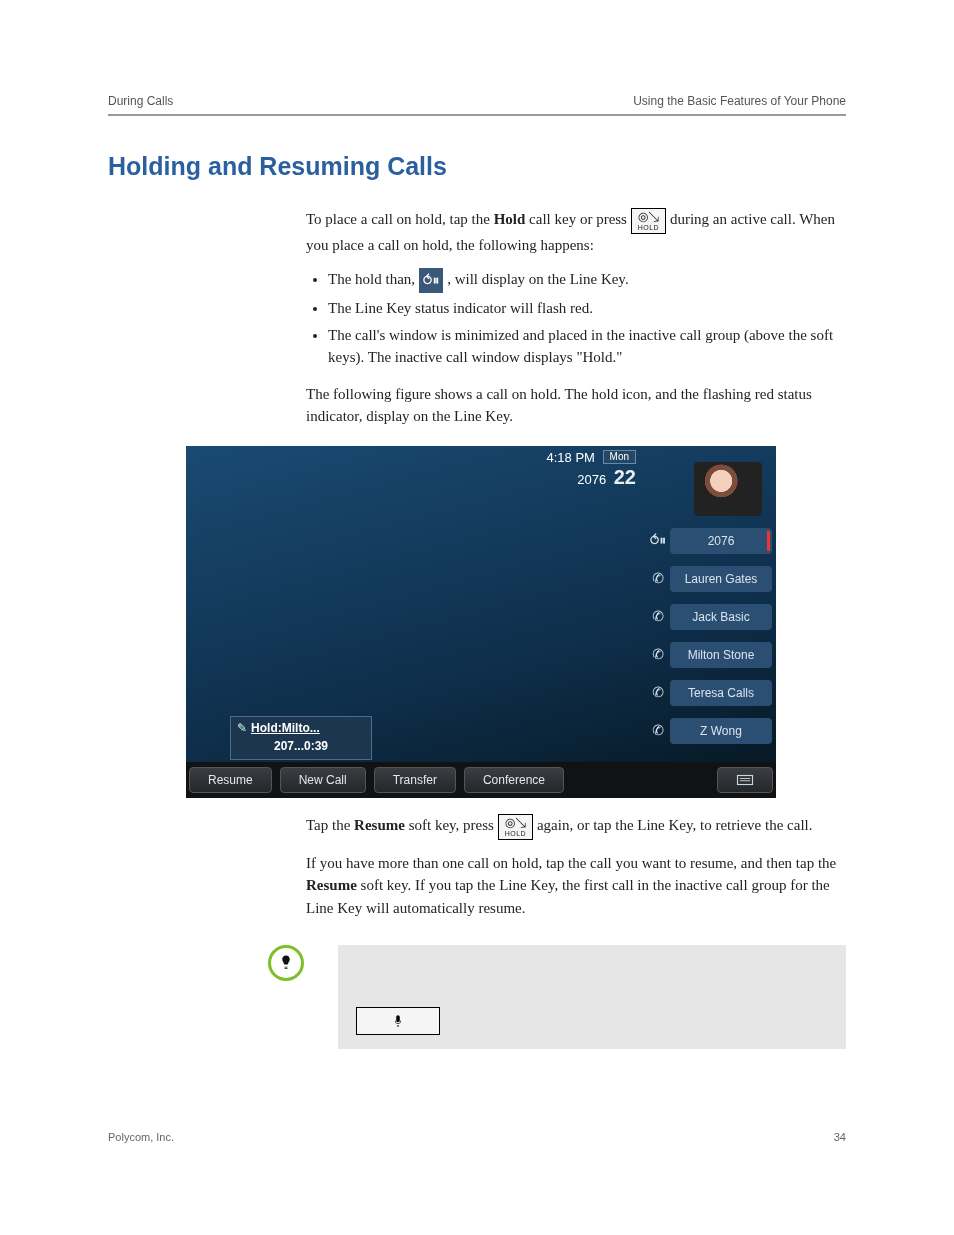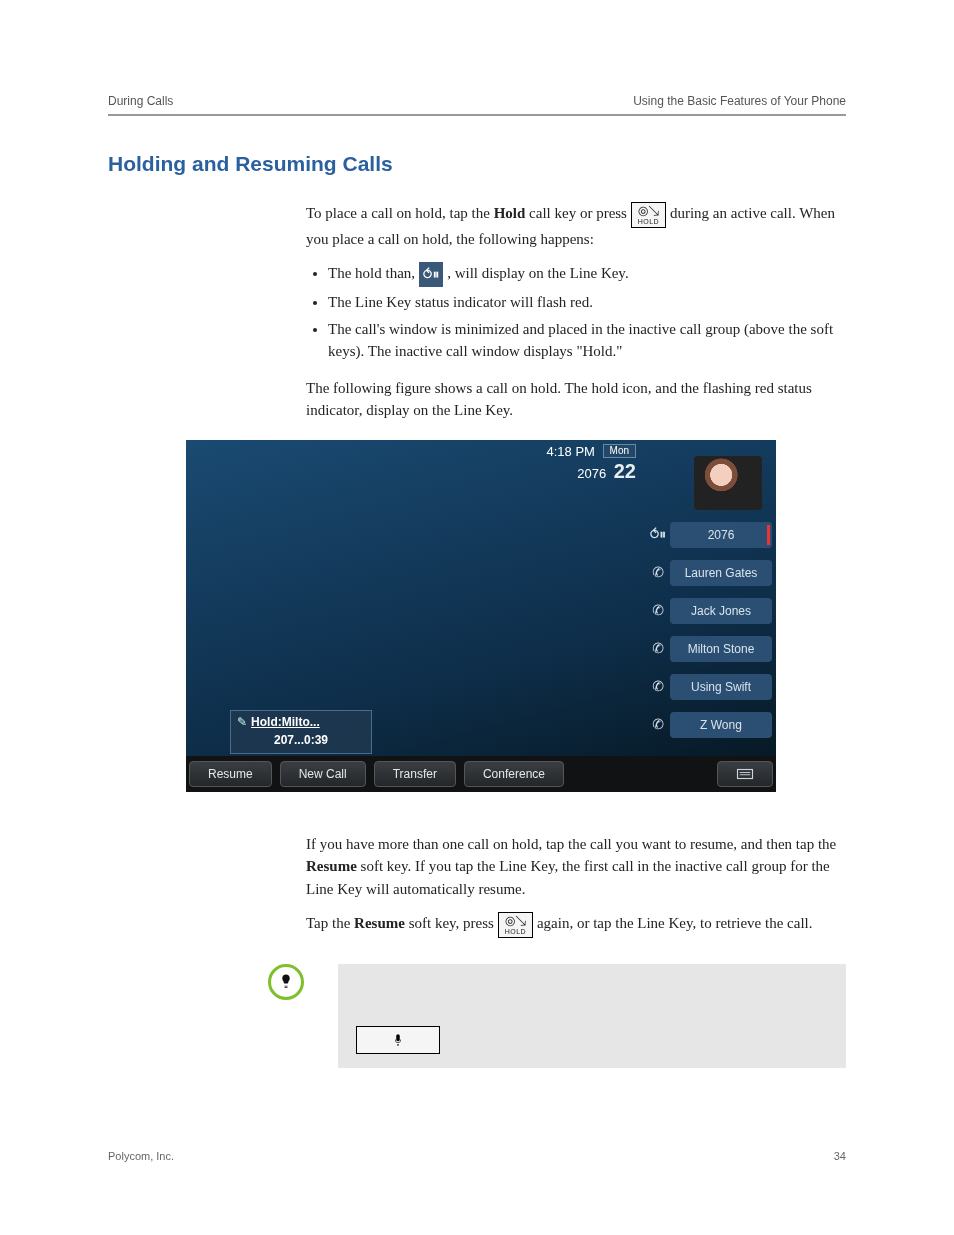--- a/index.html
+++ b/index.html
@@ -20,21 +20,21 @@
     justify-content: space-between;
     font-family: Arial, Helvetica, sans-serif;
     font-size: 12px;
     color: #555;
     border-bottom: 2px solid #999;
     padding-bottom: 4px;
     margin-bottom: 32px;
   }
   h1.section {
     font-family: Arial, Helvetica, sans-serif;
-    font-size: 21px;
+    font-size: 25px;
     font-weight: bold;
     color: #2a5fa0;
     margin: 0 0 22px 0;
   }
   .content-block {
     margin-left: 198px;
   }
   .content-block p { margin: 0 0 12px 0; }
   ul.bul { margin: 2px 0 14px 0; padding-left: 22px; }
   ul.bul li { margin-bottom: 4px; }
@@ -55,21 +55,21 @@
     vertical-align: middle;
     background: #3a5978;
     color: #fff;
     font-size: 14px;
     padding: 2px 4px;
   }
   b { font-weight: bold; }
 
   
   .fig {
-    margin: 18px 0 41px 78px;
+    margin: 18px 0 16px 78px;
     width: 590px;
     height: 352px;
     background: linear-gradient(165deg, #1a4a72 0%, #0e2e4a 60%, #05151e 100%);
     color: #fff;
     font-family: Arial, Helvetica, sans-serif;
     position: relative;
     overflow: hidden;
     box-sizing: border-box;
   }
   .status-hdr {
@@ -268,33 +268,33 @@
       </div>
       <div class="linekey">
         <span class="lk-icon">✆</span>
         <span class="lk-pill">
             <span>Lauren Gates</span>
           </span>
       </div>
       <div class="linekey">
         <span class="lk-icon">✆</span>
         <span class="lk-pill">
-            <span>Jack Jones</span>
+            <span>Jack Basic</span>
           </span>
       </div>
       <div class="linekey">
         <span class="lk-icon">✆</span>
         <span class="lk-pill">
             <span>Milton Stone</span>
           </span>
       </div>
       <div class="linekey">
         <span class="lk-icon">✆</span>
         <span class="lk-pill">
-            <span>Using Swift</span>
+            <span>Teresa Calls</span>
           </span>
       </div>
       <div class="linekey">
         <span class="lk-icon">✆</span>
         <span class="lk-pill">
             <span>Z Wong</span>
           </span>
       </div>
     </div>
 
@@ -317,30 +317,30 @@
           <rect x="2" y="2" width="20" height="12" fill="none" stroke="#cdd6de" stroke-width="1.5"></rect>
           <line x1="5" y1="6" x2="19" y2="6" stroke="#cdd6de" stroke-width="1.2"></line>
           <line x1="5" y1="9" x2="19" y2="9" stroke="#cdd6de" stroke-width="1.2"></line>
         </svg>
       </div>
     </div>
   </div>
 
   <div class="content-block">
     <p>
-      <span>If you have more than one call on hold, tap the call you want to resume, and then tap the </span><b>Resume</b><span> soft key. If you tap the Line Key, the first call in the inactive call group for the Line Key will automatically resume.</span>
-    </p>
-    <p>
       <span>Tap the </span><b>Resume</b><span> soft key, press </span>
       <span class="inline-icon">
         <span style="font-size:13px;">⦾↘</span>
         <span class="tiny">HOLD</span>
       </span>
       <span> again, or tap the Line Key, to retrieve the call.</span>
     </p>
+    <p>
+      <span>If you have more than one call on hold, tap the call you want to resume, and then tap the </span><b>Resume</b><span> soft key. If you tap the Line Key, the first call in the inactive call group for the Line Key will automatically resume.</span>
+    </p>
   </div>
 
   <div class="tipbox">
     <div class="marker">
       <svg viewBox="0 0 24 24">
           <path d="M12 2C9 2 7 4 7 7c0 2 1 3 2 5 0 1 0 2 1 2h4c1 0 1-1 1-2 1-2 2-3 2-5 0-3-2-5-5-5zM10 17h4v1h-4zM10 19h4v1h-4z"></path>
         </svg>
     </div>
     <div class="panel">
       <div class="smallbtn">

